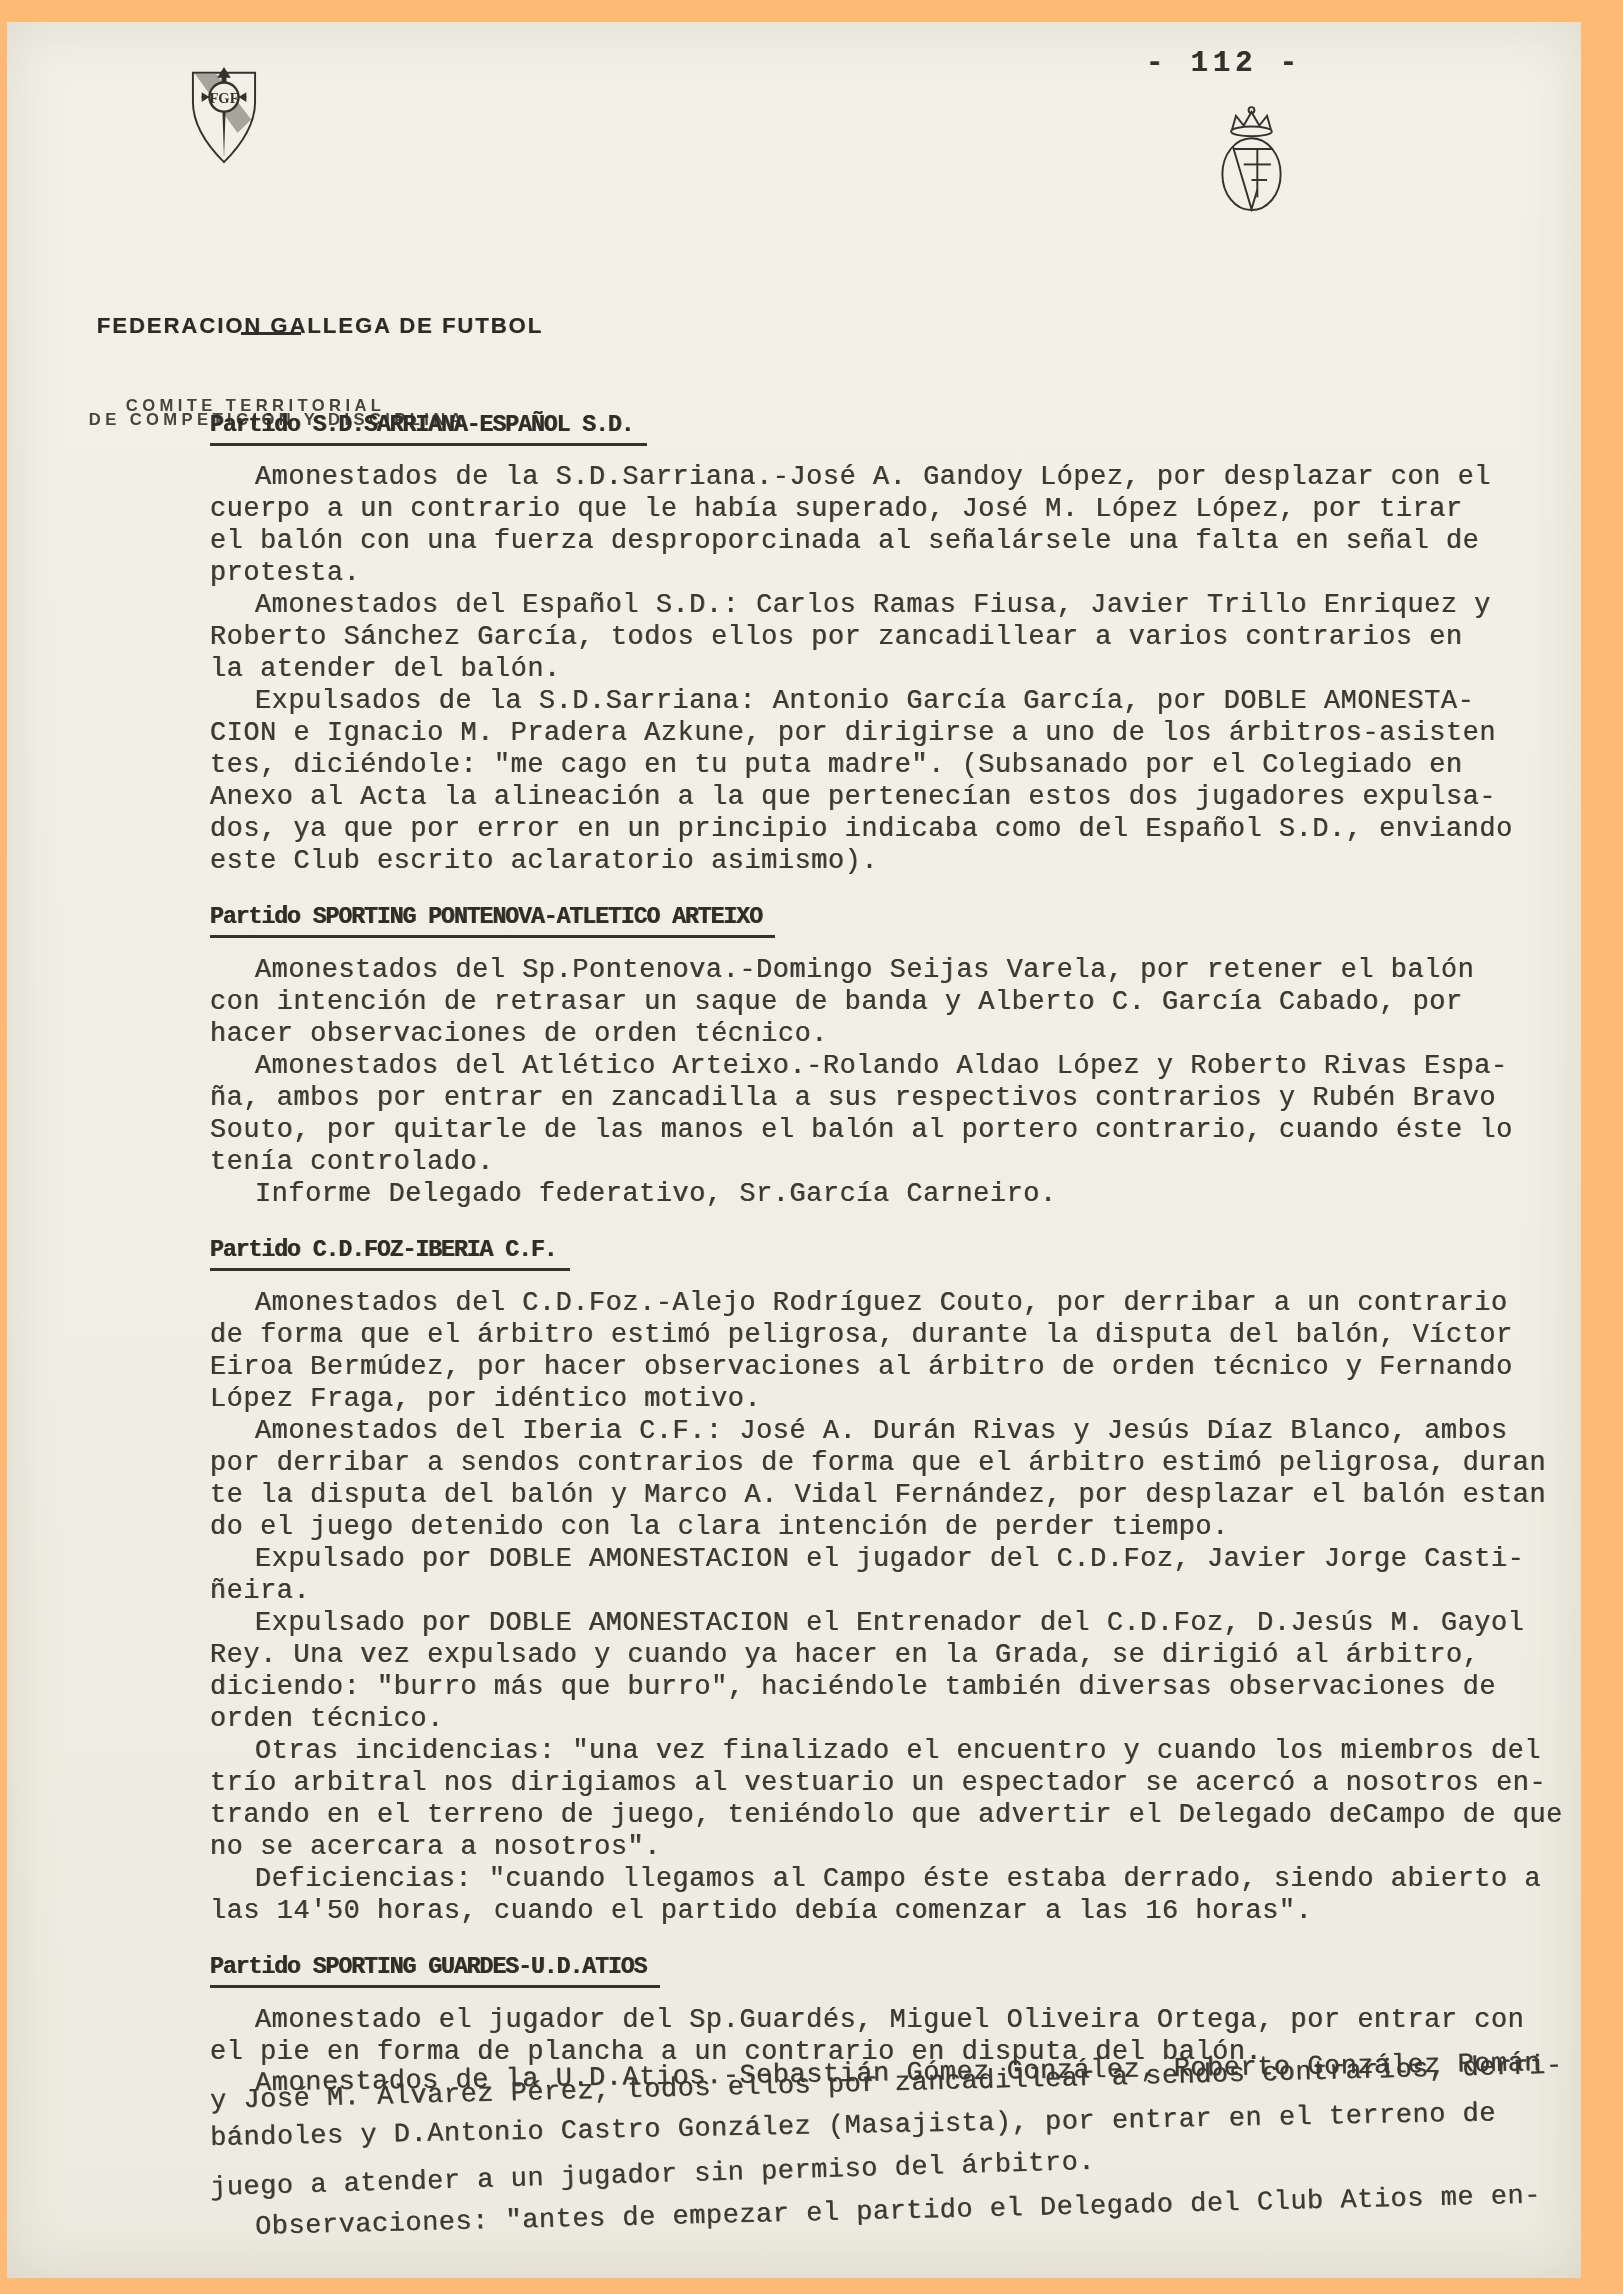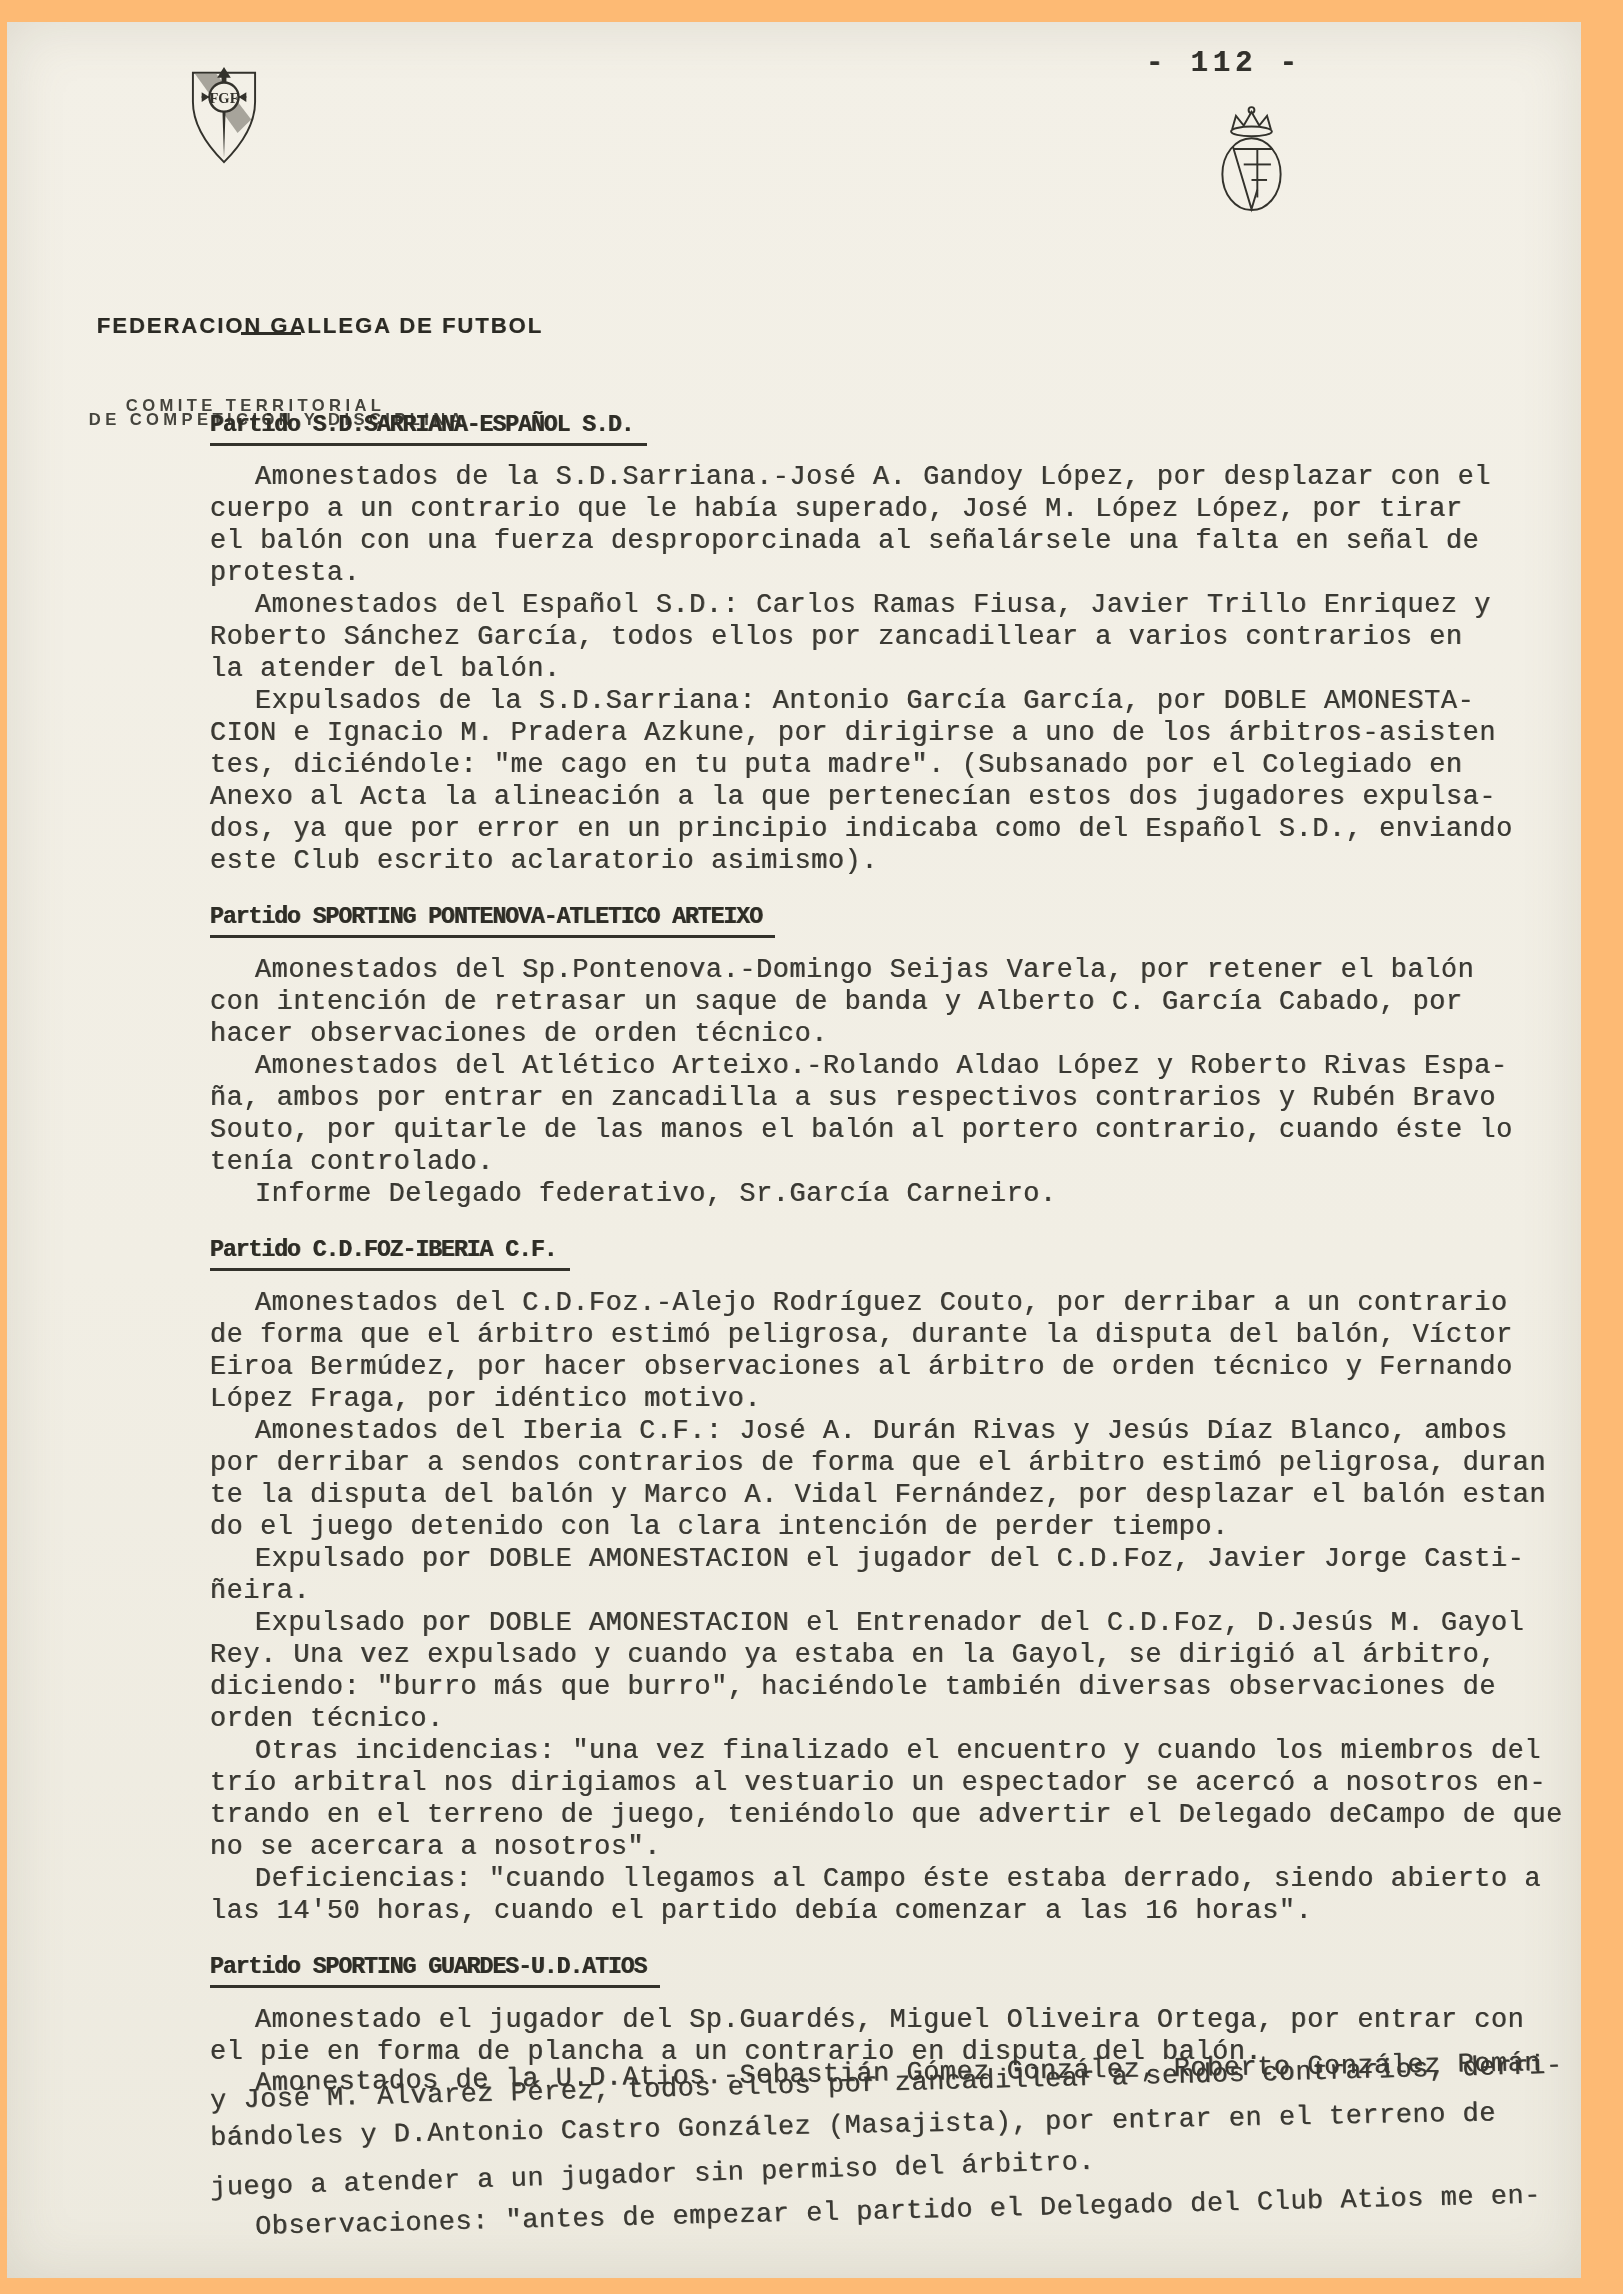--- a/index.html
+++ b/index.html
@@ -135,21 +135,21 @@
           </div><div class="para">
             <div class="line">Amonestados del Iberia C.F.: José A. Durán Rivas y Jesús Díaz Blanco, ambos</div>
             <div class="line">por derribar a sendos contrarios de forma que el árbitro estimó peligrosa, duran</div>
             <div class="line">te la disputa del balón y Marco A. Vidal Fernández, por desplazar el balón estan</div>
             <div class="line">do el juego detenido con la clara intención de perder tiempo.</div>
           </div><div class="para">
             <div class="line">Expulsado por DOBLE AMONESTACION el jugador del C.D.Foz, Javier Jorge Casti-</div>
             <div class="line">ñeira.</div>
           </div><div class="para">
             <div class="line">Expulsado por DOBLE AMONESTACION el Entrenador del C.D.Foz, D.Jesús M. Gayol</div>
-            <div class="line">Rey. Una vez expulsado y cuando ya estaba en la Gayol, se dirigió al árbitro,</div>
+            <div class="line">Rey. Una vez expulsado y cuando ya hacer en la Grada, se dirigió al árbitro,</div>
             <div class="line">diciendo: "burro más que burro", haciéndole también diversas observaciones de</div>
             <div class="line">orden técnico.</div>
           </div><div class="para">
             <div class="line">Otras incidencias: "una vez finalizado el encuentro y cuando los miembros del</div>
             <div class="line">trío arbitral nos dirigiamos al vestuario un espectador se acercó a nosotros en-</div>
             <div class="line">trando en el terreno de juego, teniéndolo que advertir el Delegado deCampo de que</div>
             <div class="line">no se acercara a nosotros".</div>
           </div><div class="para">
             <div class="line">Deficiencias: "cuando llegamos al Campo éste estaba derrado, siendo abierto a</div>
             <div class="line">las 14'50 horas, cuando el partido debía comenzar a las 16 horas".</div>

